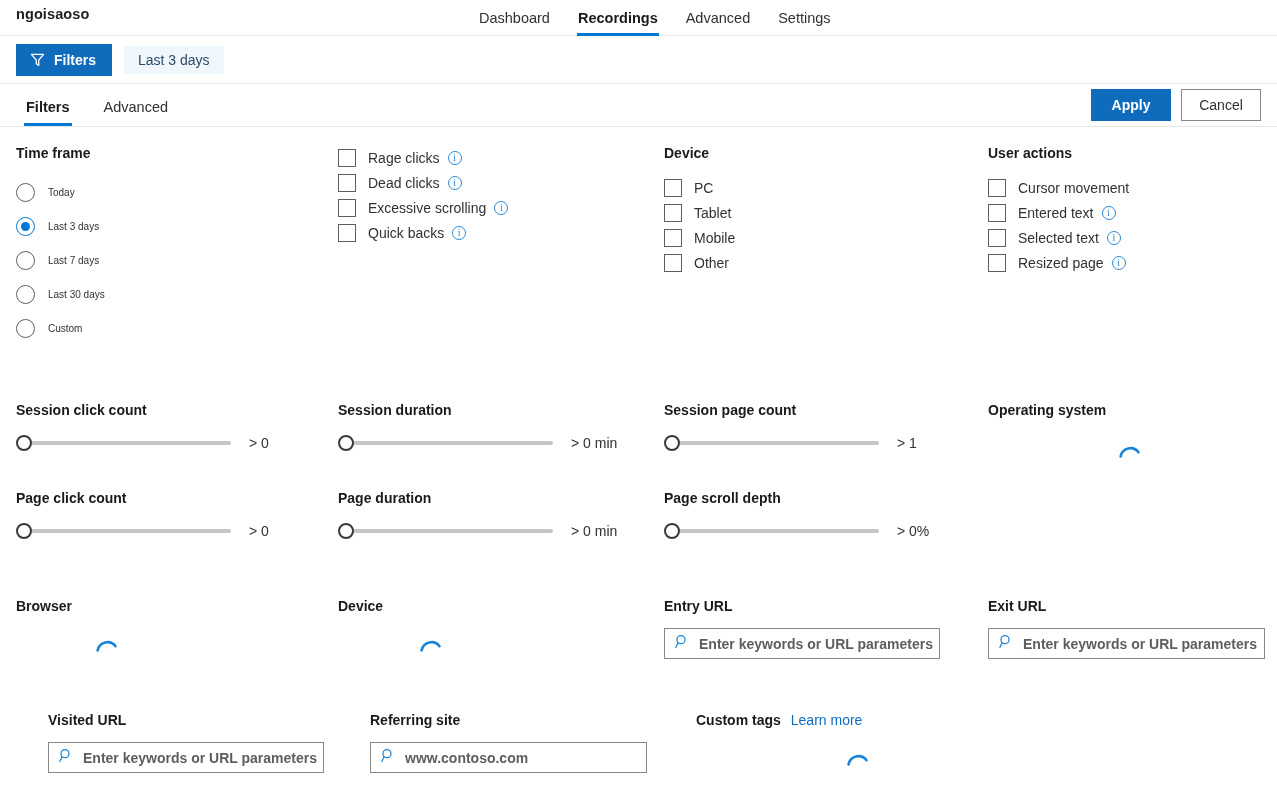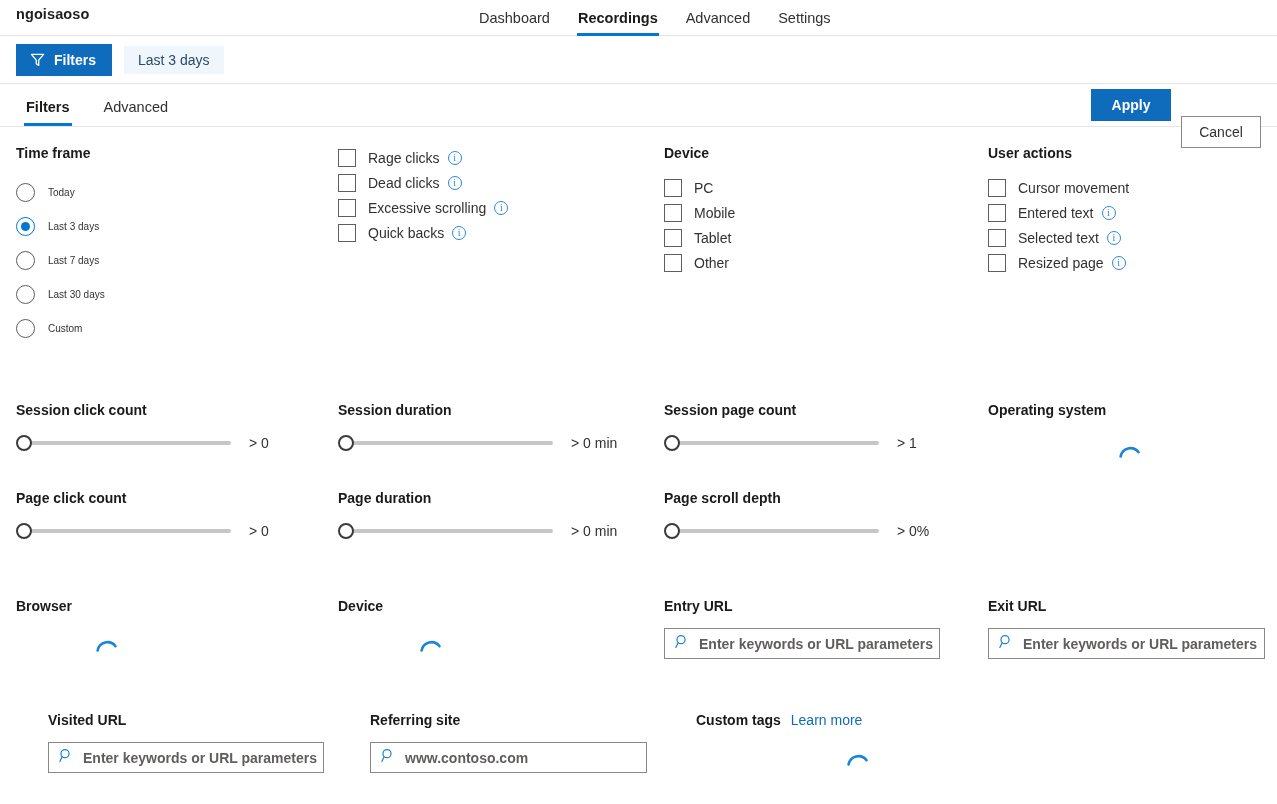--- a/index.html
+++ b/index.html
@@ -105,21 +105,21 @@
   }
   .btn {
     height: 32px;
     min-width: 80px;
     padding: 0 16px;
     font-size: 14px;
     font-family: inherit;
     cursor: pointer;
   }
   .btn-primary { background: #0f6cbd; color: #fff; border: 1px solid #0f6cbd; font-weight: 600; }
-  .btn-secondary { background: #fff; color: #323130; border: 1px solid #8a8886; margin-top: 27px; }
+  .btn-secondary { background: #fff; color: #323130; border: 1px solid #8a8886; }
 
   
   .body { position: relative; padding: 0; }
   .grid {
     display: grid;
     grid-template-columns: 322px 326px 324px 297px;
     padding-left: 16px;
     padding-top: 18px;
   }
   .cell { position: relative; }
@@ -333,25 +333,25 @@
       </div>
 
       <div class="cell">
         <div class="sec-title">Device</div>
         <div class="cbrow">
           <span class="cbox"></span>
           <span class="cb-label">PC</span>
         </div>
         <div class="cbrow">
           <span class="cbox"></span>
+          <span class="cb-label">Tablet</span>
+        </div>
+        <div class="cbrow">
+          <span class="cbox"></span>
           <span class="cb-label">Mobile</span>
-        </div>
-        <div class="cbrow">
-          <span class="cbox"></span>
-          <span class="cb-label">Tablet</span>
         </div>
         <div class="cbrow">
           <span class="cbox"></span>
           <span class="cb-label">Other</span>
         </div>
       </div>
 
       <div class="cell">
         <div class="sec-title">User actions</div>
         <div class="cbrow">

